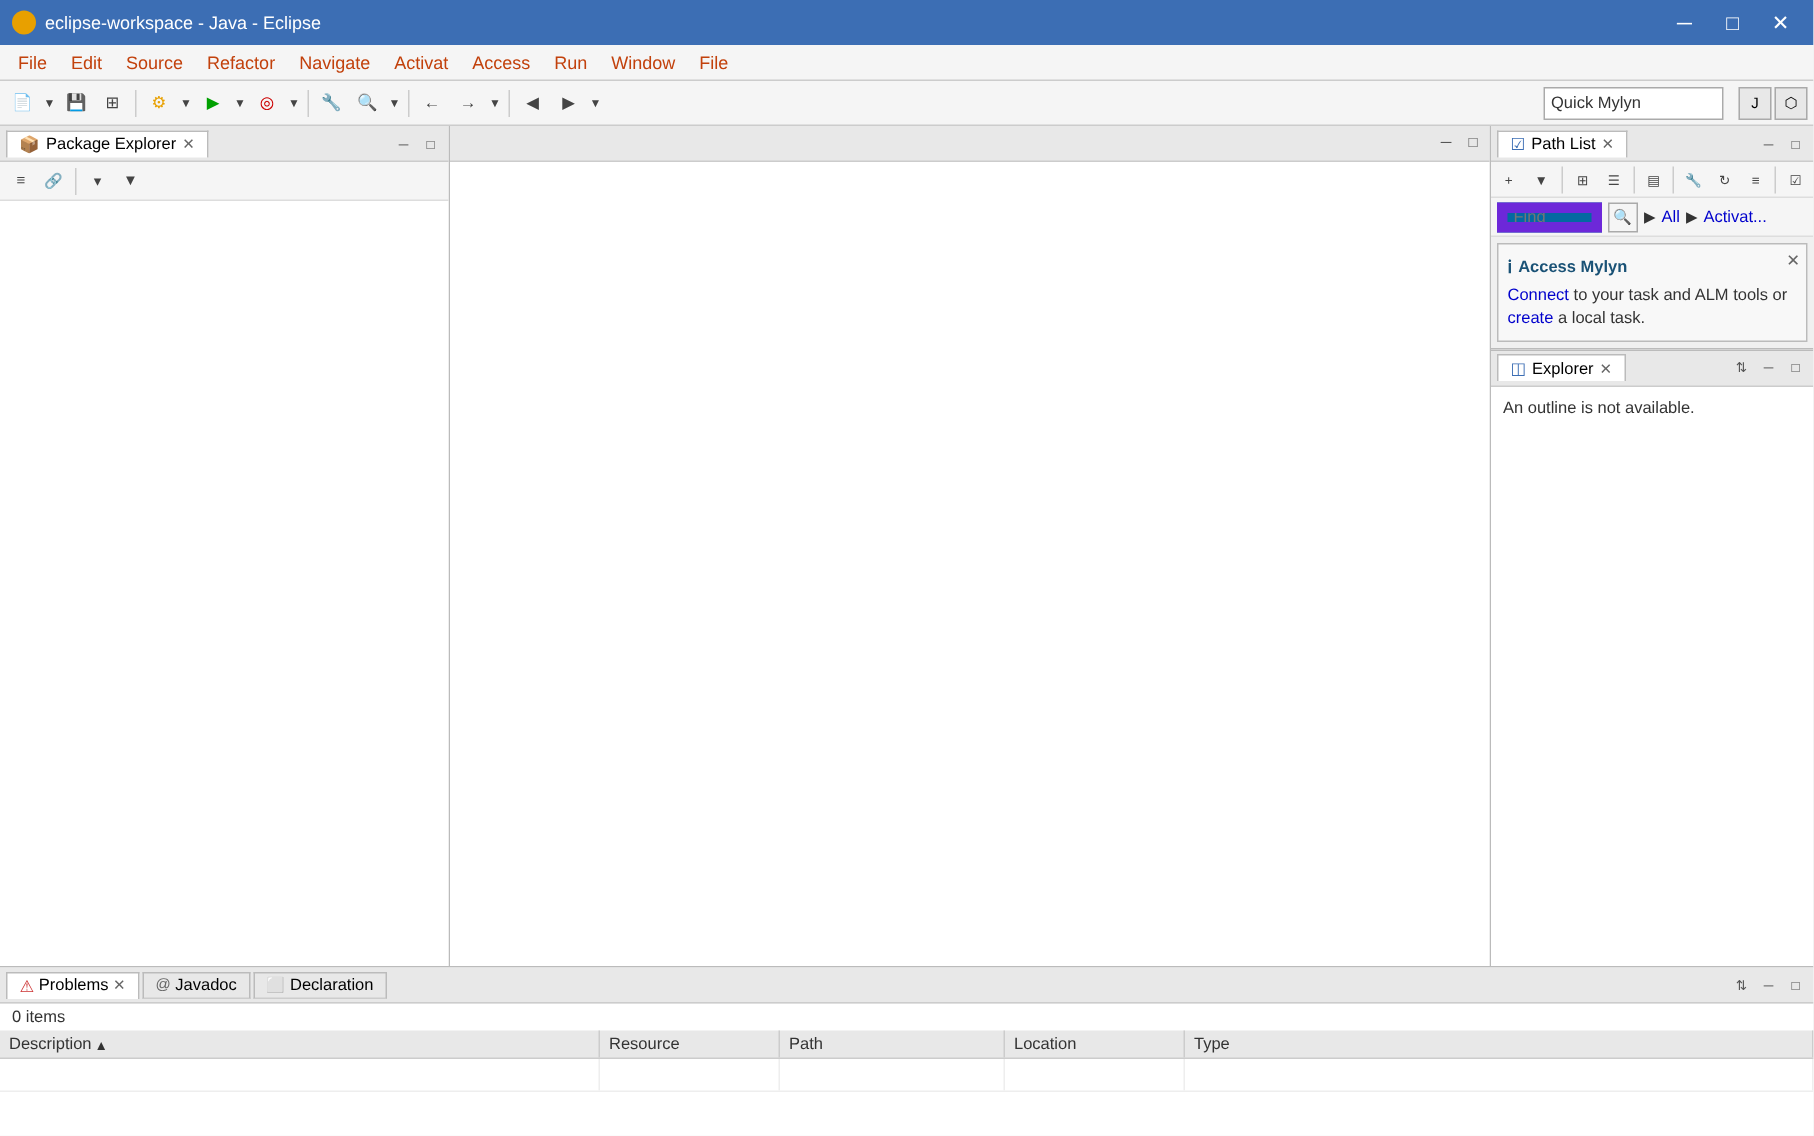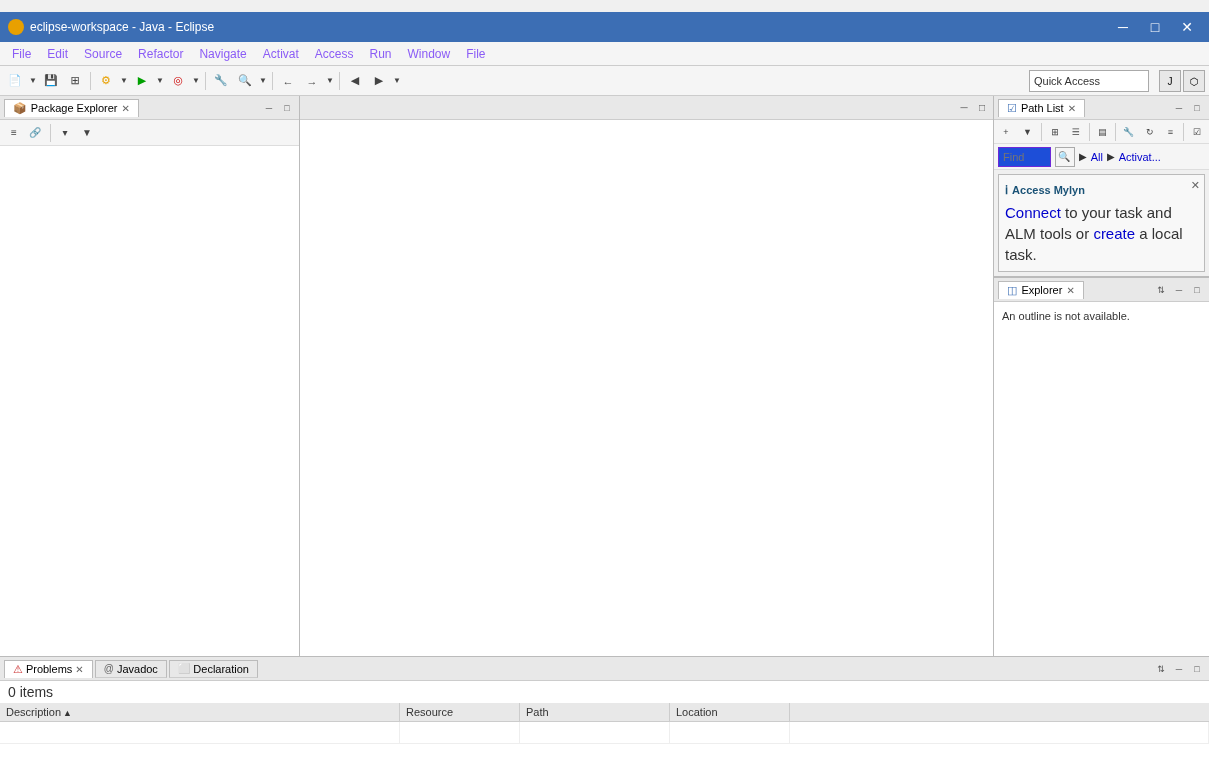--- a/index.html
+++ b/index.html
@@ -15,21 +15,20 @@
 
     
     .title-bar {
       background: #3c6eb4;
       color: white;
       height: 30px;
       display: flex;
       align-items: center;
       padding: 0 8px;
       justify-content: space-between;
-      margin-top: 12px;
     }
     .title-bar-left {
       display: flex;
       align-items: center;
       gap: 6px;
     }
     .title-bar-icon {
       width: 16px;
       height: 16px;
       background: #e8a000;
@@ -63,21 +62,21 @@
       border-bottom: 1px solid #ccc;
       height: 24px;
       display: flex;
       align-items: center;
       padding: 0 4px;
     }
     .menu-item {
       padding: 2px 8px;
       cursor: pointer;
       font-size: 12px;
-      color: #8b5cf6;
+      color: #c2410c;
     }
 
     
     .toolbar {
       background: #f5f5f5;
       border-bottom: 1px solid #ccc;
       height: 30px;
       display: flex;
       align-items: center;
       padding: 0 4px;
@@ -341,25 +340,25 @@
       background: #f5f5f5;
       border-bottom: 1px solid #ddd;
       height: 26px;
       display: flex;
       align-items: center;
       padding: 0 4px;
       gap: 4px;
     }
     .task-find-input {
       height: 20px;
-      border: 1px solid #6d28d9;
-      background: #1d4ed8;
-      padding: 0 4px;
-      font-size: 11px;
-      width: 53px;
+      border: 7px solid #6d28d9;
+      background: #0369a1;
+      padding: 0 4px;
+      font-size: 11px;
+      width: 70px;
     }
     .task-find-btn {
       width: 20px;
       height: 20px;
       background: none;
       border: 1px solid #aaa;
       cursor: pointer;
       font-size: 10px;
       color: #444;
       display: flex;
@@ -393,21 +392,21 @@
     .connect-mylyn-title {
       font-size: 11px;
       font-weight: bold;
       color: #1a5276;
       display: flex;
       align-items: center;
       gap: 4px;
       margin-bottom: 4px;
     }
     .connect-mylyn-text {
-      font-size: 15px;
+      font-size: 11px;
       color: #333;
       line-height: 1.4;
     }
     .connect-mylyn-close {
       position: absolute;
       top: 4px;
       right: 4px;
       cursor: pointer;
       font-size: 11px;
       color: #666;
@@ -510,21 +509,21 @@
     .bottom-ctrl-btn {
       width: 16px;
       height: 16px;
       background: none;
       border: none;
       cursor: pointer;
       font-size: 9px;
       color: #555;
     }
     .bottom-status {
-      font-size: 14px;
+      font-size: 11px;
       padding: 3px 8px;
       color: #333;
     }
     .bottom-table-header {
       display: flex;
       background: #e8e8e8;
       border-bottom: 1px solid #ccc;
       font-size: 11px;
       color: #333;
     }
@@ -615,21 +614,21 @@
   <div class="tb-separator"></div>
   <button class="tb-btn">←</button>
   <button class="tb-btn">→</button>
   <button class="tb-dropdown">▼</button>
   <div class="tb-separator"></div>
   <button class="tb-btn">◀</button>
   <button class="tb-btn">▶</button>
   <button class="tb-dropdown">▼</button>
 
   <div class="quick-access-box">
-    <span>Quick Access</span>
+    <span>Quick Mylyn</span>
   </div>
   <div class="toolbar-right-icons">
     <button class="toolbar-right-icon" title="Java perspective">J</button>
     <button class="toolbar-right-icon" title="Debug perspective">⬡</button>
   </div>
 </div>
 
 <div class="panels-container">
 
   <div class="panel-left">
@@ -763,20 +762,23 @@
     </div>
     <div class="bth-cell" style="width:120px;">
       <span>Resource</span>
     </div>
     <div class="bth-cell" style="width:150px;">
       <span>Path</span>
     </div>
     <div class="bth-cell" style="width:120px;">
       <span>Location</span>
     </div>
+    <div class="bth-cell" style="flex:1;">
+      <span>Type</span>
+    </div>
   </div>
   <div class="bottom-table-body">
     <div class="bottom-table-row">
       <div class="btd-cell" style="width:400px;"></div>
       <div class="btd-cell" style="width:120px;"></div>
       <div class="btd-cell" style="width:150px;"></div>
       <div class="btd-cell" style="width:120px;"></div>
       <div class="btd-cell" style="flex:1;"></div>
     </div>
   </div>

